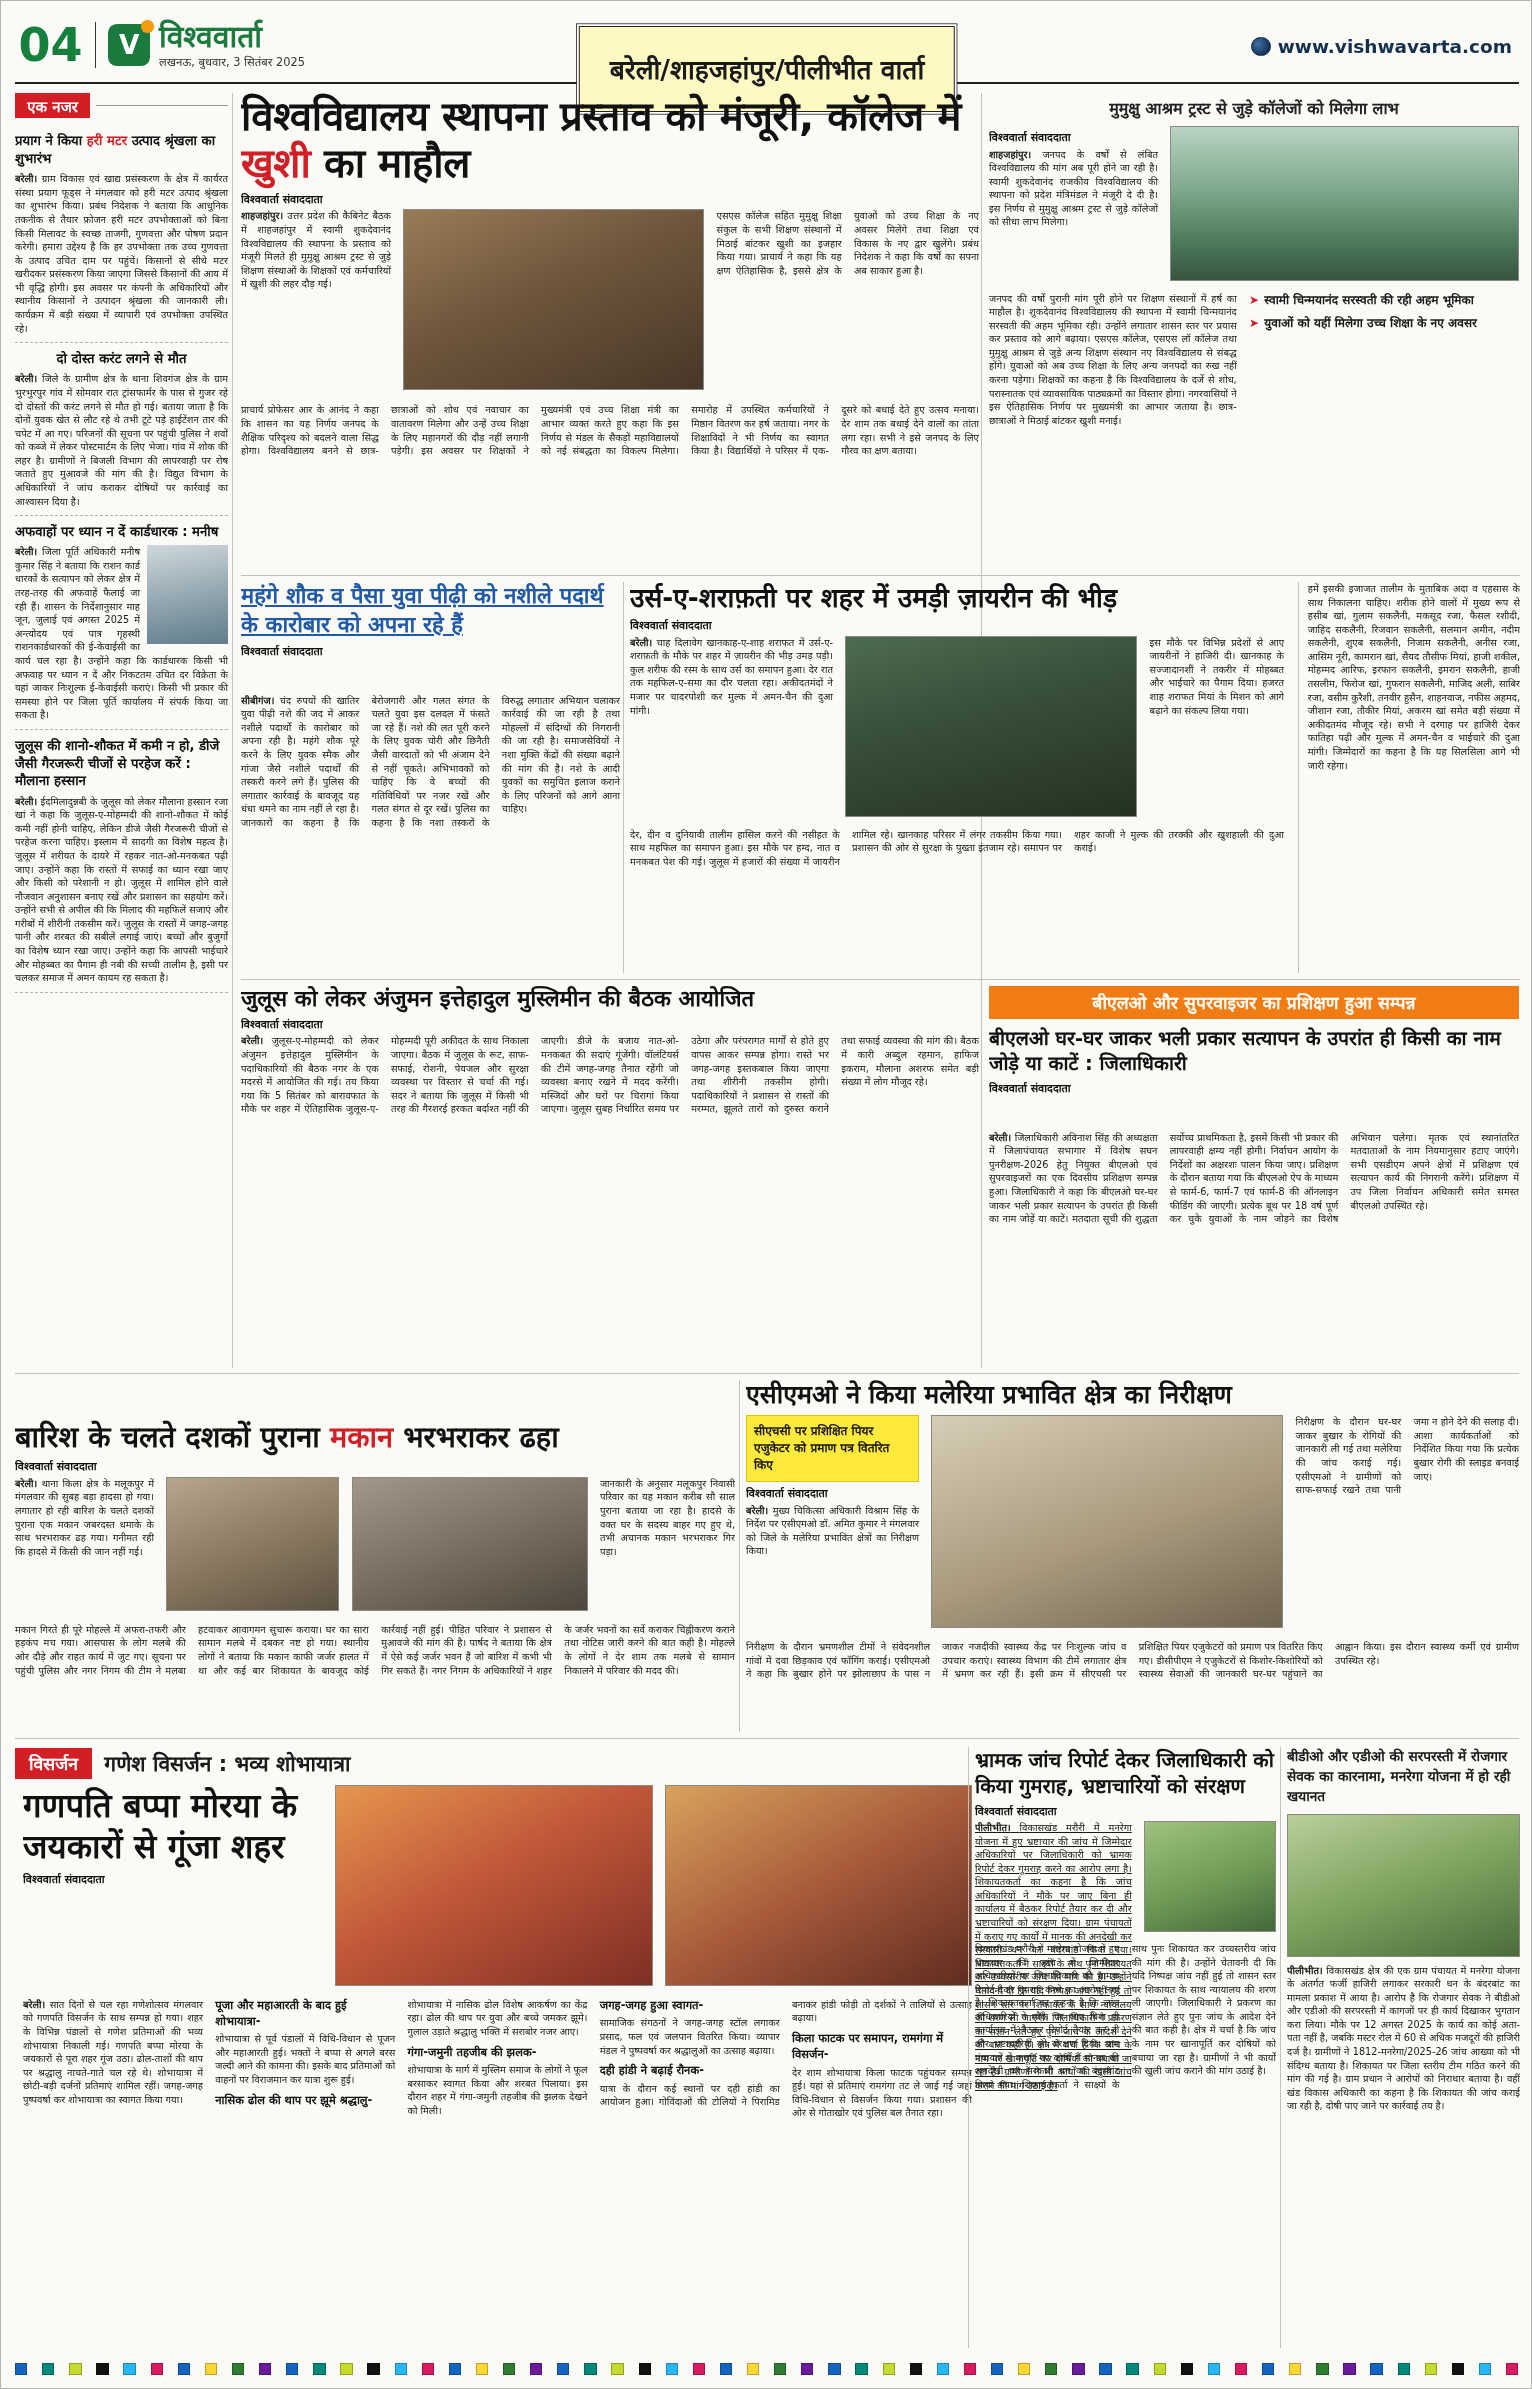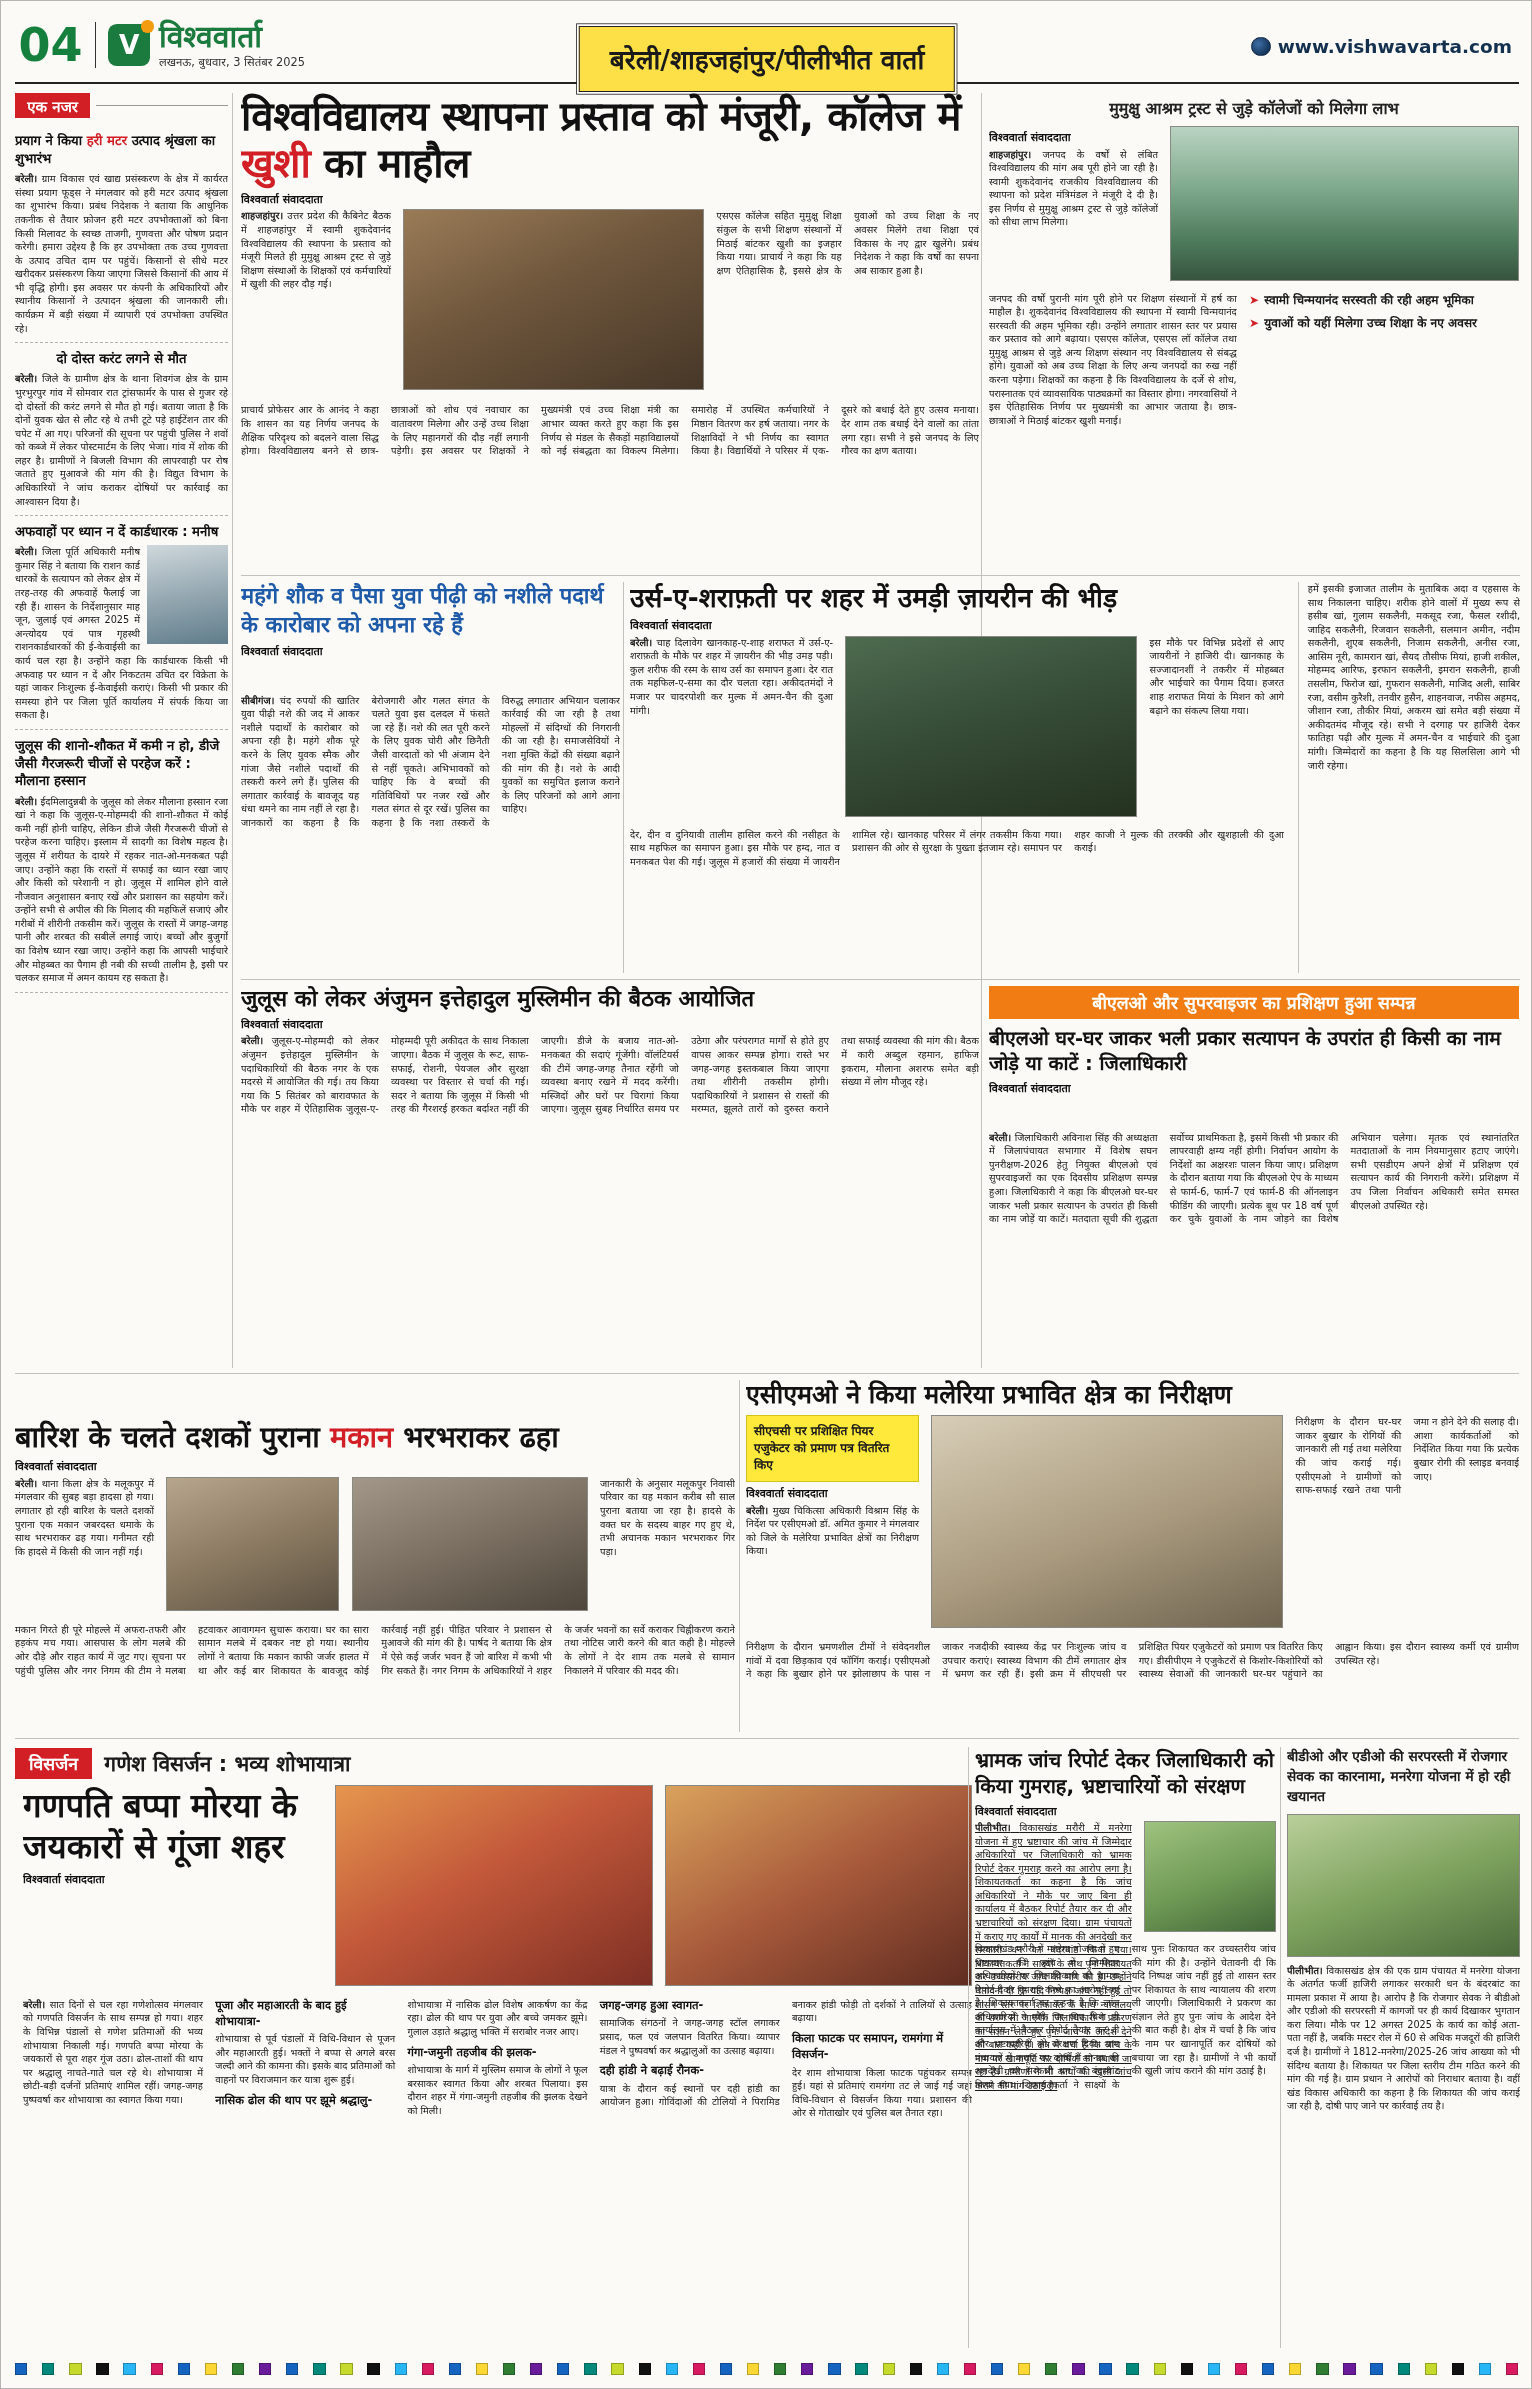--- a/index.html
+++ b/index.html
@@ -8,21 +8,21 @@
   .page{position:relative;width:1532px;height:2389px;margin:0 auto;background:#fbfaf6;overflow:hidden;border:0.9px solid #b5b5af;}
 
   
   .masthead{position:absolute;left:14px;top:7px;width:1504px;height:76px;border-bottom:2.6px double #222;display:flex;align-items:center;}
   .pageno{font-size:46px;font-weight:bold;color:#15803d;padding:0 12.3px 0 3.5px;border-right:1.8px solid #333;line-height:1;}
   .mast-logo{display:flex;align-items:center;gap:8.8px;padding-left:12.3px;width:282px;}
   .logo-mark{width:42px;height:42px;border-radius:8.8px;background:#1b7a3d;color:#fff;font-weight:bold;font-size:26.4px;display:flex;align-items:center;justify-content:center;position:relative;}
   .logo-mark::after{content:"";position:absolute;right:-3.5px;top:-3.5px;width:12.3px;height:12.3px;border-radius:50%;background:#f39c12;}
   .logo-title{font-size:30px;font-weight:bold;color:#1b7a3d;line-height:1.05;}
   .logo-sub{font-size:11.4px;color:#333;margin-top:1.8px;}
-  .edition-box{position:absolute;left:50%;transform:translateX(-50%);top:17.6px;border:1.8px solid #222;box-shadow:0 0 0 1.8px #fff,0 0 0 2.6px #222;padding:14px 30px;font-size:26.4px;font-weight:bold;white-space:nowrap;background:#fde047;}
+  .edition-box{position:absolute;left:50%;transform:translateX(-50%);top:17.6px;border:1.8px solid #222;box-shadow:0 0 0 1.8px #fff,0 0 0 2.6px #222;padding:24px 30px;font-size:26.4px;font-weight:bold;white-space:nowrap;background:#fef9c3;}
   .website{position:absolute;right:7px;top:28px;display:flex;align-items:center;gap:7px;font-size:18.5px;font-weight:bold;color:#13314f;}
   .globe{width:19.4px;height:19.4px;border-radius:50%;background:radial-gradient(circle at 35% 35%,#3f6ea5,#14365c 70%);display:inline-block;border:0.9px solid #0d2240;}
 
   
   .sect{position:absolute;overflow:hidden;}
   .bt{font-size:9.7px;line-height:1.4;text-align:justify;color:#191919;}
   .dl{font-weight:bold;}
   .byline{font-size:11px;font-weight:bold;color:#111;margin:3.5px 0;}
   .cols{column-gap:12.3px;}
   .c2{columns:2;} .c3{columns:3;margin-top:36px;} .c4{columns:4;} .c5{columns:5;}
@@ -47,21 +47,21 @@
   .ph-campus{width:100%;height:155px;background:linear-gradient(180deg,#b9d3c2 0%,#7fa98c 40%,#4d7a5b 75%,#37543f 100%);}
   .ph-urs{width:292px;height:181px;background:linear-gradient(165deg,#4e6b4f 0%,#39503b 40%,#24321f 100%);}
   .ph-rubble1{width:173px;height:134px;background:linear-gradient(160deg,#b7a68e 0%,#8c7b62 50%,#5c5142 100%);}
   .ph-rubble2{width:236px;height:134px;background:linear-gradient(160deg,#a3978a 0%,#7a6f61 50%,#4e463c 100%);}
   .ph-clinic{width:352px;height:213px;background:linear-gradient(160deg,#d7cdb6 0%,#a99a7e 55%,#6f6450 100%);}
   .ph-ganesh1{width:319px;height:201px;background:linear-gradient(150deg,#e5964e 0%,#c2583a 45%,#7e2f24 100%);}
   .ph-ganesh2{width:308px;height:201px;background:linear-gradient(150deg,#d9a25c 0%,#a85a3b 50%,#5f2c20 100%);}
   .ph-field{width:132px;height:111px;background:linear-gradient(160deg,#9ec27f 0%,#6f9a55 55%,#44683a 100%);}
   .ph-bdo{width:100%;height:143px;background:linear-gradient(160deg,#b9cf9a 0%,#7fa35f 50%,#4c6b3b 100%);}
 
-  .blue-hl{color:#1e5aa8;font-size:22px;line-height:1.3;}
+  .blue-hl{color:#1e5aa8;font-size:22px;line-height:1.3;text-decoration:underline;}
   .orange-bar{background:#f07c13;color:#fff;font-weight:bold;font-size:17.6px;text-align:center;padding:4.4px 3.5px;}
   .bullets{width:270px;}
   .bullet-row{display:flex;gap:5.3px;font-size:12px;font-weight:bold;line-height:1.35;margin-bottom:7px;}
   .bullet-ic{color:#d21f26;flex:0 0 auto;}
   .yellowbox{background:#ffe93b;font-weight:bold;font-size:12px;line-height:1.4;padding:7px;border:0.9px solid #d6c21a;}
   .visar-strip{display:flex;align-items:center;gap:12.3px;}
   .visar-tab{background:#d21f26;color:#fff;font-weight:bold;font-size:17.6px;padding:3.5px 14px;}
   .visar-title{font-size:21px;font-weight:bold;}
   .flow h4{font-size:11.4px;margin:6.2px 0 2.6px;text-align:left;}
   .flow p{margin-bottom:4.4px;}

